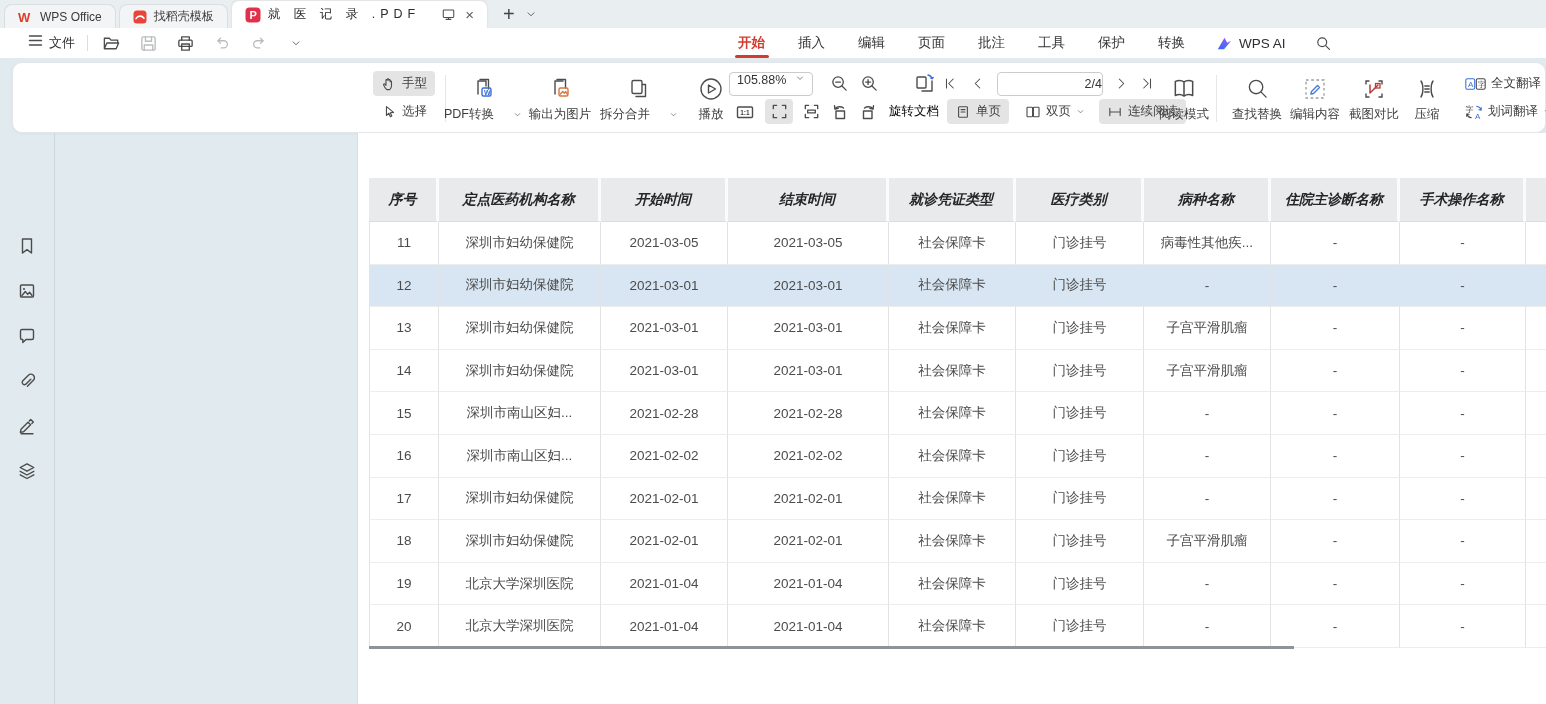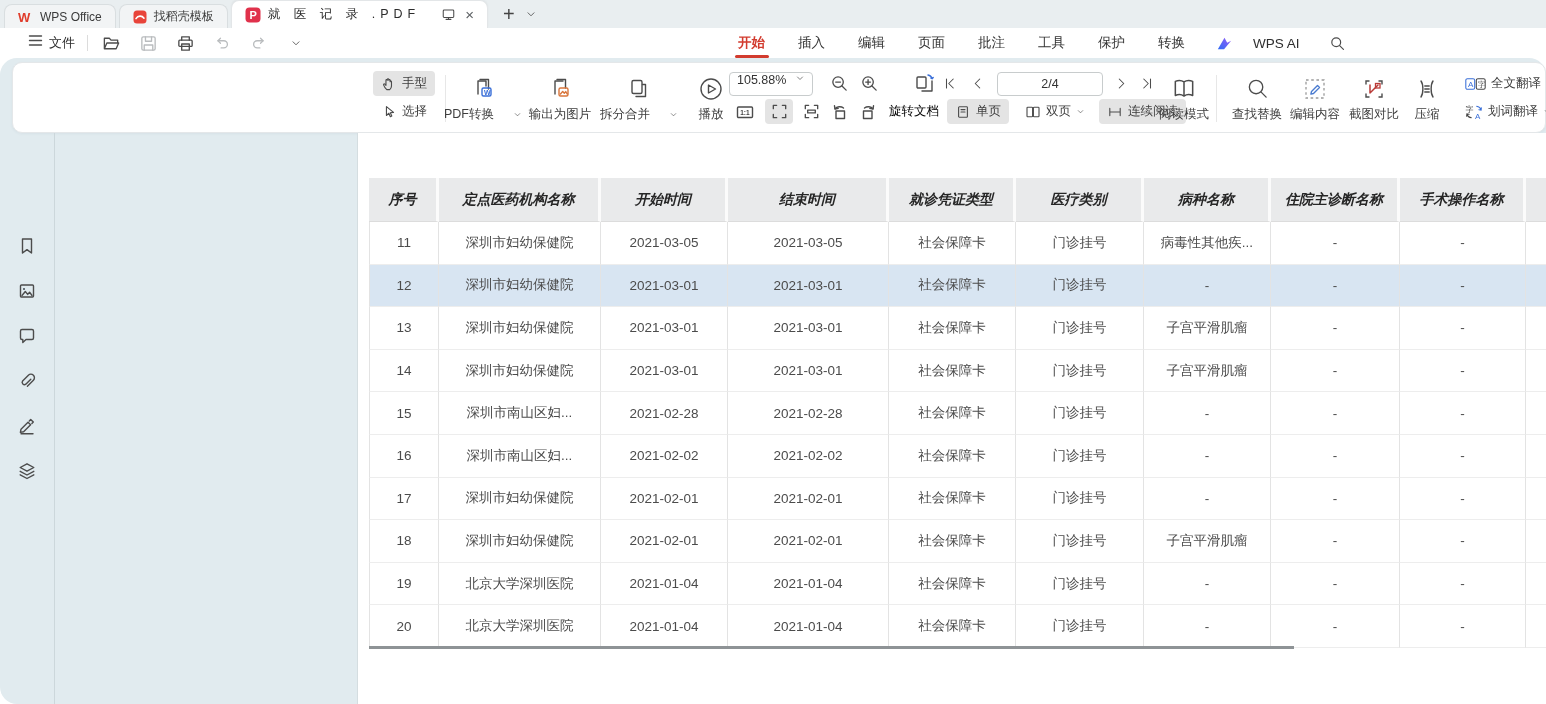--- a/index.html
+++ b/index.html
@@ -20,24 +20,24 @@
   
   .menubar { position:absolute; left:0; top:28px; width:1546px; height:30px; background:#fff; display:flex; align-items:center; }
   .file-btn { display:flex; align-items:flex-start; gap:6px; margin-left:28px; font-size:13px; color:#2e2e2e; }
   .mb-sep { width:1px; height:16px; background:#dcdcdc; margin:0 12px; }
   .qicons { display:flex; align-items:center; gap:15px; }
   .qbtn { width:22px; height:22px; display:flex; align-items:center; justify-content:center; border-radius:3px; }
   .menu-tabs { position:absolute; left:736px; top:0; height:30px; display:flex; align-items:center; gap:29px; font-size:13.5px; color:#333; }
   .menu-tab { position:relative; height:30px; display:flex; align-items:center; padding:0 2px; }
   .menu-tab.active { color:var(--accent); font-weight:bold; }
   .menu-tab.active::after { content:""; position:absolute; left:50%; transform:translateX(-50%); bottom:0px; width:34px; height:3px; background:var(--accent); border-radius:2px; }
-  .wpsai { display:flex; align-items:center; gap:20px; font-size:13.5px; color:#2e2e2e; }
+  .wpsai { display:flex; align-items:center; gap:6px; font-size:13.5px; color:#2e2e2e; }
 
   
-  .lower { position:absolute; left:0; top:58px; width:1546px; height:646px; background:#e1ebef;border-radius:17px; }
+  .lower { position:absolute; left:0; top:58px; width:1546px; height:646px; background:#e1ebef; }
 
   
   .toolbar-card { position:absolute; left:12px; top:4px; width:1534px; height:71px; background:#fff; border:1px solid #e4e7e9; border-radius:10px; box-shadow:0 1px 3px rgba(40,60,70,.05); }
   .vdiv { position:absolute; top:12px; width:1px; height:47px; background:#e7e7e7; }
   .bigbtn { position:absolute; top:7px; height:58px; display:flex; flex-direction:column; align-items:center; justify-content:center; gap:4px; font-size:12.5px; color:#3d3d3d; white-space:nowrap; cursor:default; }
   .bigbtn .icw { height:26px; display:flex; align-items:center; justify-content:center; }
   .lblrow { display:flex; align-items:center; gap:19px; }
   .stack { position:absolute; top:8px; display:flex; flex-direction:column; gap:3px; }
   .srow { display:flex; align-items:center; height:25px; }
   .pill { display:flex; align-items:center; gap:5px; height:25px; padding:0 8px; border-radius:4px; font-size:12.5px; color:#3d3d3d; white-space:nowrap; }
@@ -365,21 +365,21 @@
         <span class="icbtn" style="width:20px;">
           <svg width="15" height="15" viewBox="0 0 20 20" class="ic" stroke="#555">
               <path d="M6 4 v12 M15 4 l-6 6 6 6"></path>
             </svg>
         </span>
         <span class="icbtn" style="width:20px;margin-left:8px;">
           <svg width="15" height="15" viewBox="0 0 20 20" class="ic" stroke="#555">
               <path d="M13 4 l-6 6 6 6"></path>
             </svg>
         </span>
-        <div class="pagebox" style="margin-left:10px;">
+        <div class="pagebox" style="margin-left:10px;justify-content:flex-end;">
           <span>2/4</span>
         </div>
         <span class="icbtn" style="width:20px;margin-left:8px;">
           <svg width="15" height="15" viewBox="0 0 20 20" class="ic" stroke="#555">
               <path d="M7 4 l6 6 -6 6"></path>
             </svg>
         </span>
         <span class="icbtn" style="width:20px;margin-left:6px;">
           <svg width="15" height="15" viewBox="0 0 20 20" class="ic" stroke="#555">
               <path d="M14 4 v12 M5 4 l6 6 -6 6"></path>

